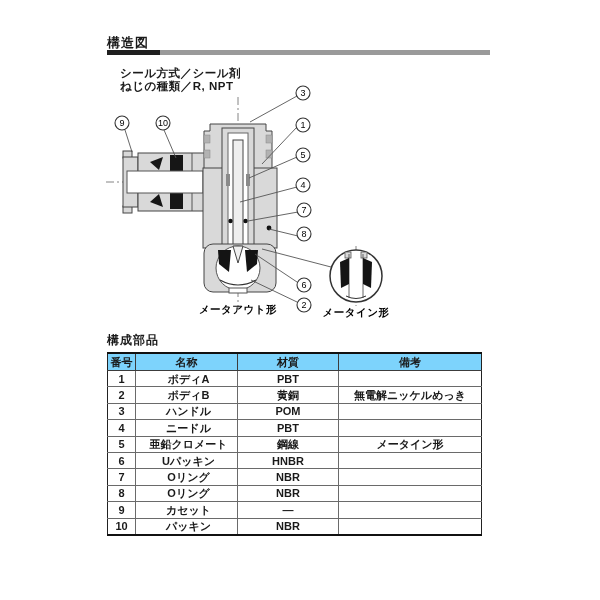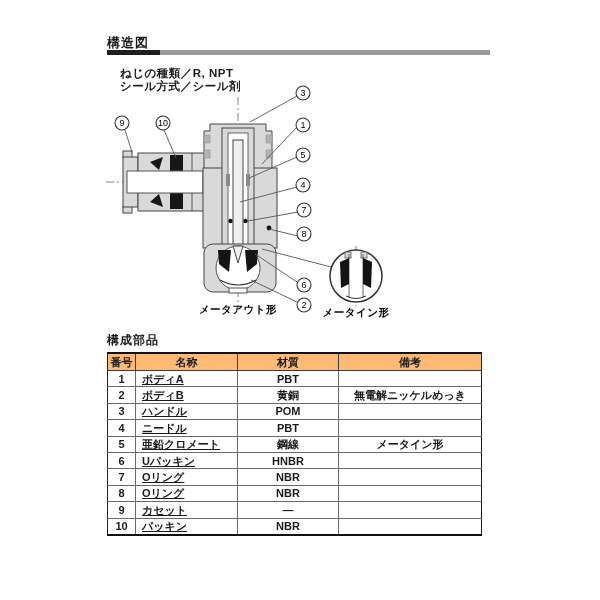--- a/index.html
+++ b/index.html
@@ -7,46 +7,46 @@
         font-family:"Liberation Sans","DejaVu Sans",sans-serif;color:#1a1a1a;}
   .abs{position:absolute;}
   .sec-title{font-size:13px;font-weight:700;letter-spacing:1px;}
   .rule{position:absolute;height:5px;}
   .rule .dark{position:absolute;left:0;top:0;height:5px;background:#1f1f1f;}
   .rule .gray{position:absolute;top:0;height:5px;background:#9a9a9a;}
   .notes{font-size:11.5px;font-weight:700;line-height:13px;letter-spacing:0.5px;}
   
   table.parts{border-collapse:collapse;table-layout:fixed;width:374px;
               font-size:11px;line-height:12px;}
-  table.parts th{background:#fdba74;font-weight:700;border:1px solid #3c3c3c;
+  table.parts th{background:#7dd3fc;font-weight:700;border:1px solid #3c3c3c;
                  height:14px;padding:1px 2px;text-align:center;}
   table.parts td{border:1px solid #6a6a6a;height:15.4px;padding:0 2px;text-align:center;
                  font-weight:700;}
-  table.parts td.name{text-align:left;padding-left:6px;text-decoration:underline;}
+  table.parts td.name{text-align:center;padding-left:6px;}
   table.parts{border-top:2px solid #111;border-bottom:2px solid #111;}
   table.parts tr>*:first-child{border-left:1.2px solid #222;}
   table.parts tr>*:last-child{border-right:1.2px solid #222;}
   svg text{font-family:"Liberation Sans","DejaVu Sans",sans-serif;}
   .co{font-size:9px;}
   .dlabel{font-size:10.5px;font-weight:700;letter-spacing:0.5px;}
 </style>
 </head>
 <body>
 
 <div class="page">
 
   <div class="abs sec-title" style="left:107px;top:34px;">構造図</div>
   <div class="rule" style="left:107px;top:50px;width:383px;">
     <span class="dark" style="width:53px;"></span>
     <span class="gray" style="left:53px;width:330px;"></span>
   </div>
 
   <div class="abs notes" style="left:120px;top:67px;">
+    <div>シール方式／シール剤</div>
     <div>ねじの種類／R, NPT</div>
-    <div>シール方式／シール剤</div>
   </div>
 
   <svg class="abs" style="left:0;top:0;" width="600" height="600" viewBox="0 0 600 600">
 
     <line x1="238" y1="97" x2="238" y2="308" stroke="#666" stroke-width="0.8" stroke-dasharray="8,3,2,3"></line>
     <line x1="106" y1="182" x2="262" y2="182" stroke="#666" stroke-width="0.8" stroke-dasharray="8,3,2,3"></line>
 
     <g stroke="#444" stroke-width="1" fill="#d9d9d9">
       <rect x="123" y="151" width="9" height="7"></rect>
       <rect x="123" y="206" width="9" height="7"></rect>

